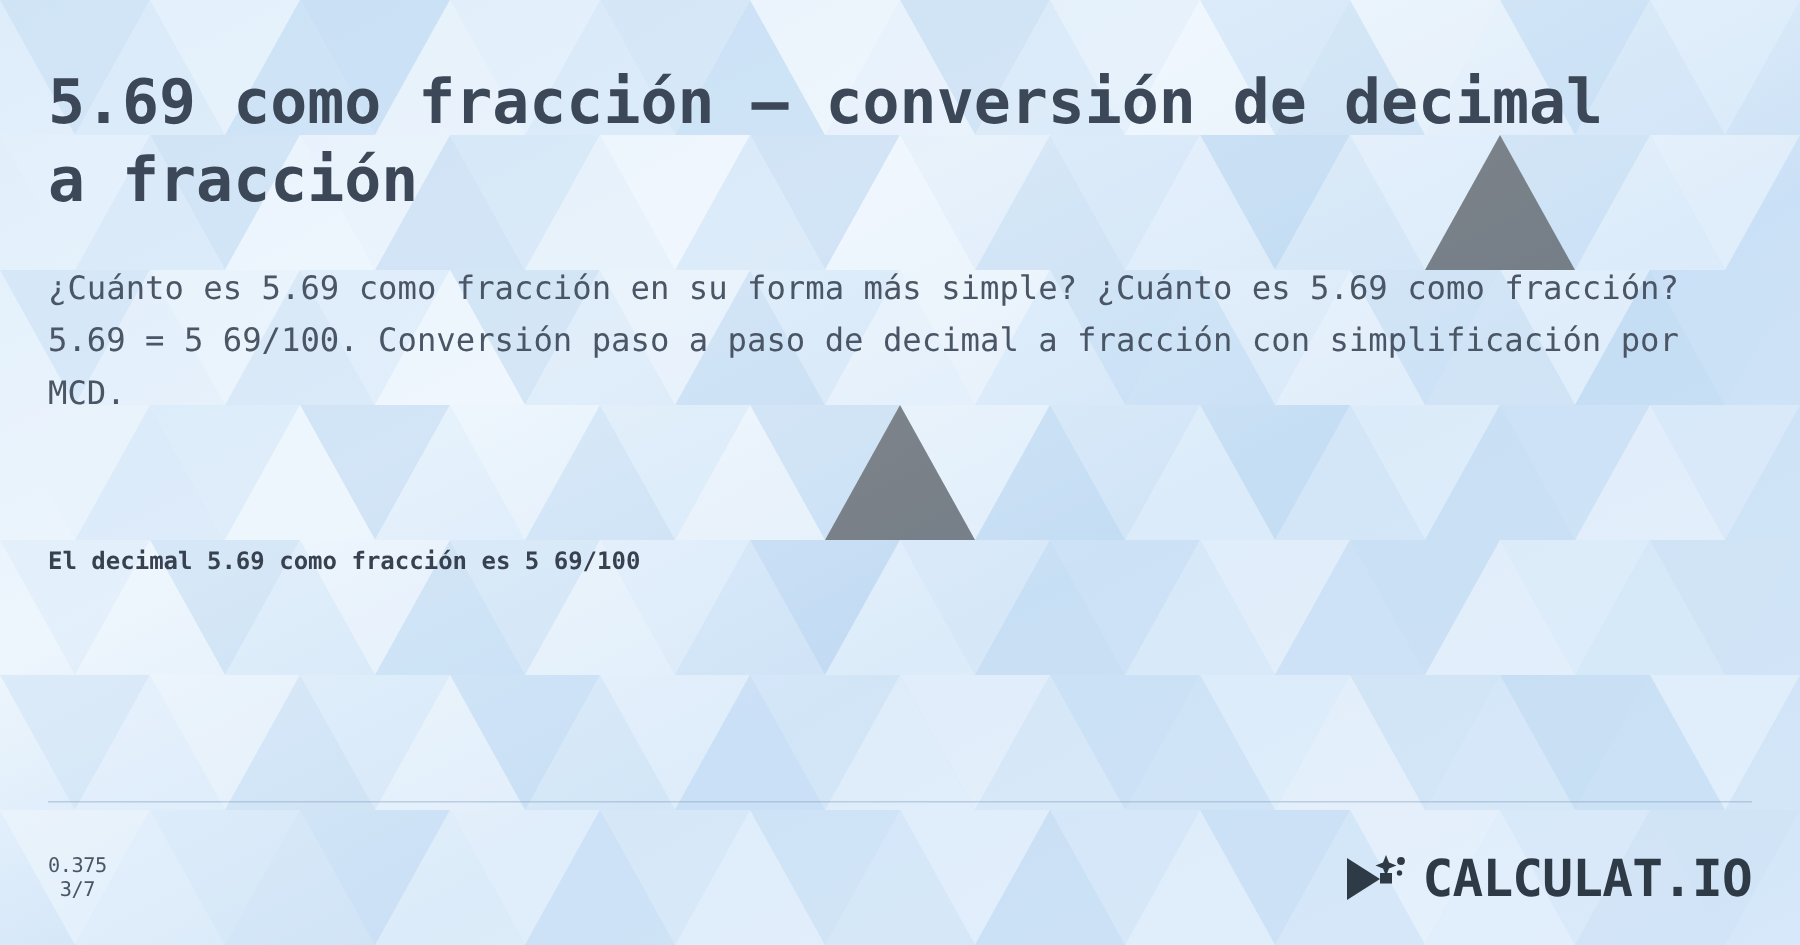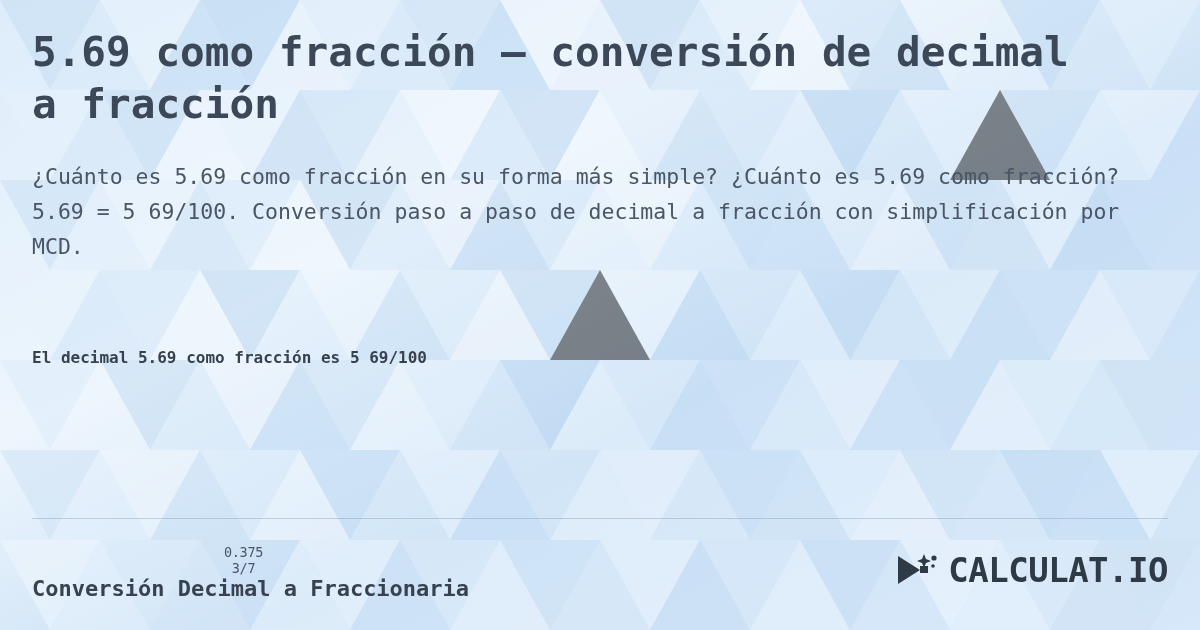--- a/index.html
+++ b/index.html
@@ -23,20 +23,21 @@
   .bg-tri {
     position: absolute;
     inset: 0;
     width: 1200px;
     height: 630px;
   }
   .content {
     position: absolute;
     inset: 0;
     padding: 12px 32px;
+    margin-top: 16px;
   }
   h1.title {
     position: absolute;
     top: 26px;
     left: 32px;
     width: 1060px;
     margin: 0;
     font-size: 41px;
     line-height: 1.28;
     font-weight: bold;
@@ -78,21 +79,20 @@
     width: 1136px;
     height: 54px;
   }
   .footer-left {
     position: absolute;
     left: 0;
     top: 0;
     display: flex;
     align-items: center;
     height: 50px;
-    flex-direction: column;
   }
   .frac-badge {
     display: flex;
     flex-direction: column;
     align-items: center;
     justify-content: center;
     line-height: 1.15;
     font-size: 13.5px;
     color: #4a5565;
     margin-right: 14px;
@@ -328,21 +328,20 @@
     <p class="answer">El decimal 5.69 como fracción es 5 69/100</p>
 
     <div class="divider"></div>
 
     <div class="footer">
       <div class="footer-left">
         <div class="frac-badge">
           <span class="num">0.375</span>
           <span class="den">3/7</span>
         </div>
-        <span class="footer-title">Conversión Decimal a Fraccionaria</span>
       </div>
 
       <div class="brand">
         <svg class="brand-mark" width="46" height="36" viewBox="0 0 46 36">
           <polygon points="4,4 4,32 26,18" fill="#2f3a47"></polygon>
           <rect x="26" y="14" width="8" height="7" fill="#2f3a47"></rect>
           <polygon points="30,2 32,7 37,9 32,11 30,16 28,11 23,9 28,7" fill="#2f3a47"></polygon>
           <circle cx="40" cy="6" r="2.6" fill="#2f3a47"></circle>
           <circle cx="39" cy="14" r="1.8" fill="#2f3a47"></circle>
         </svg>

